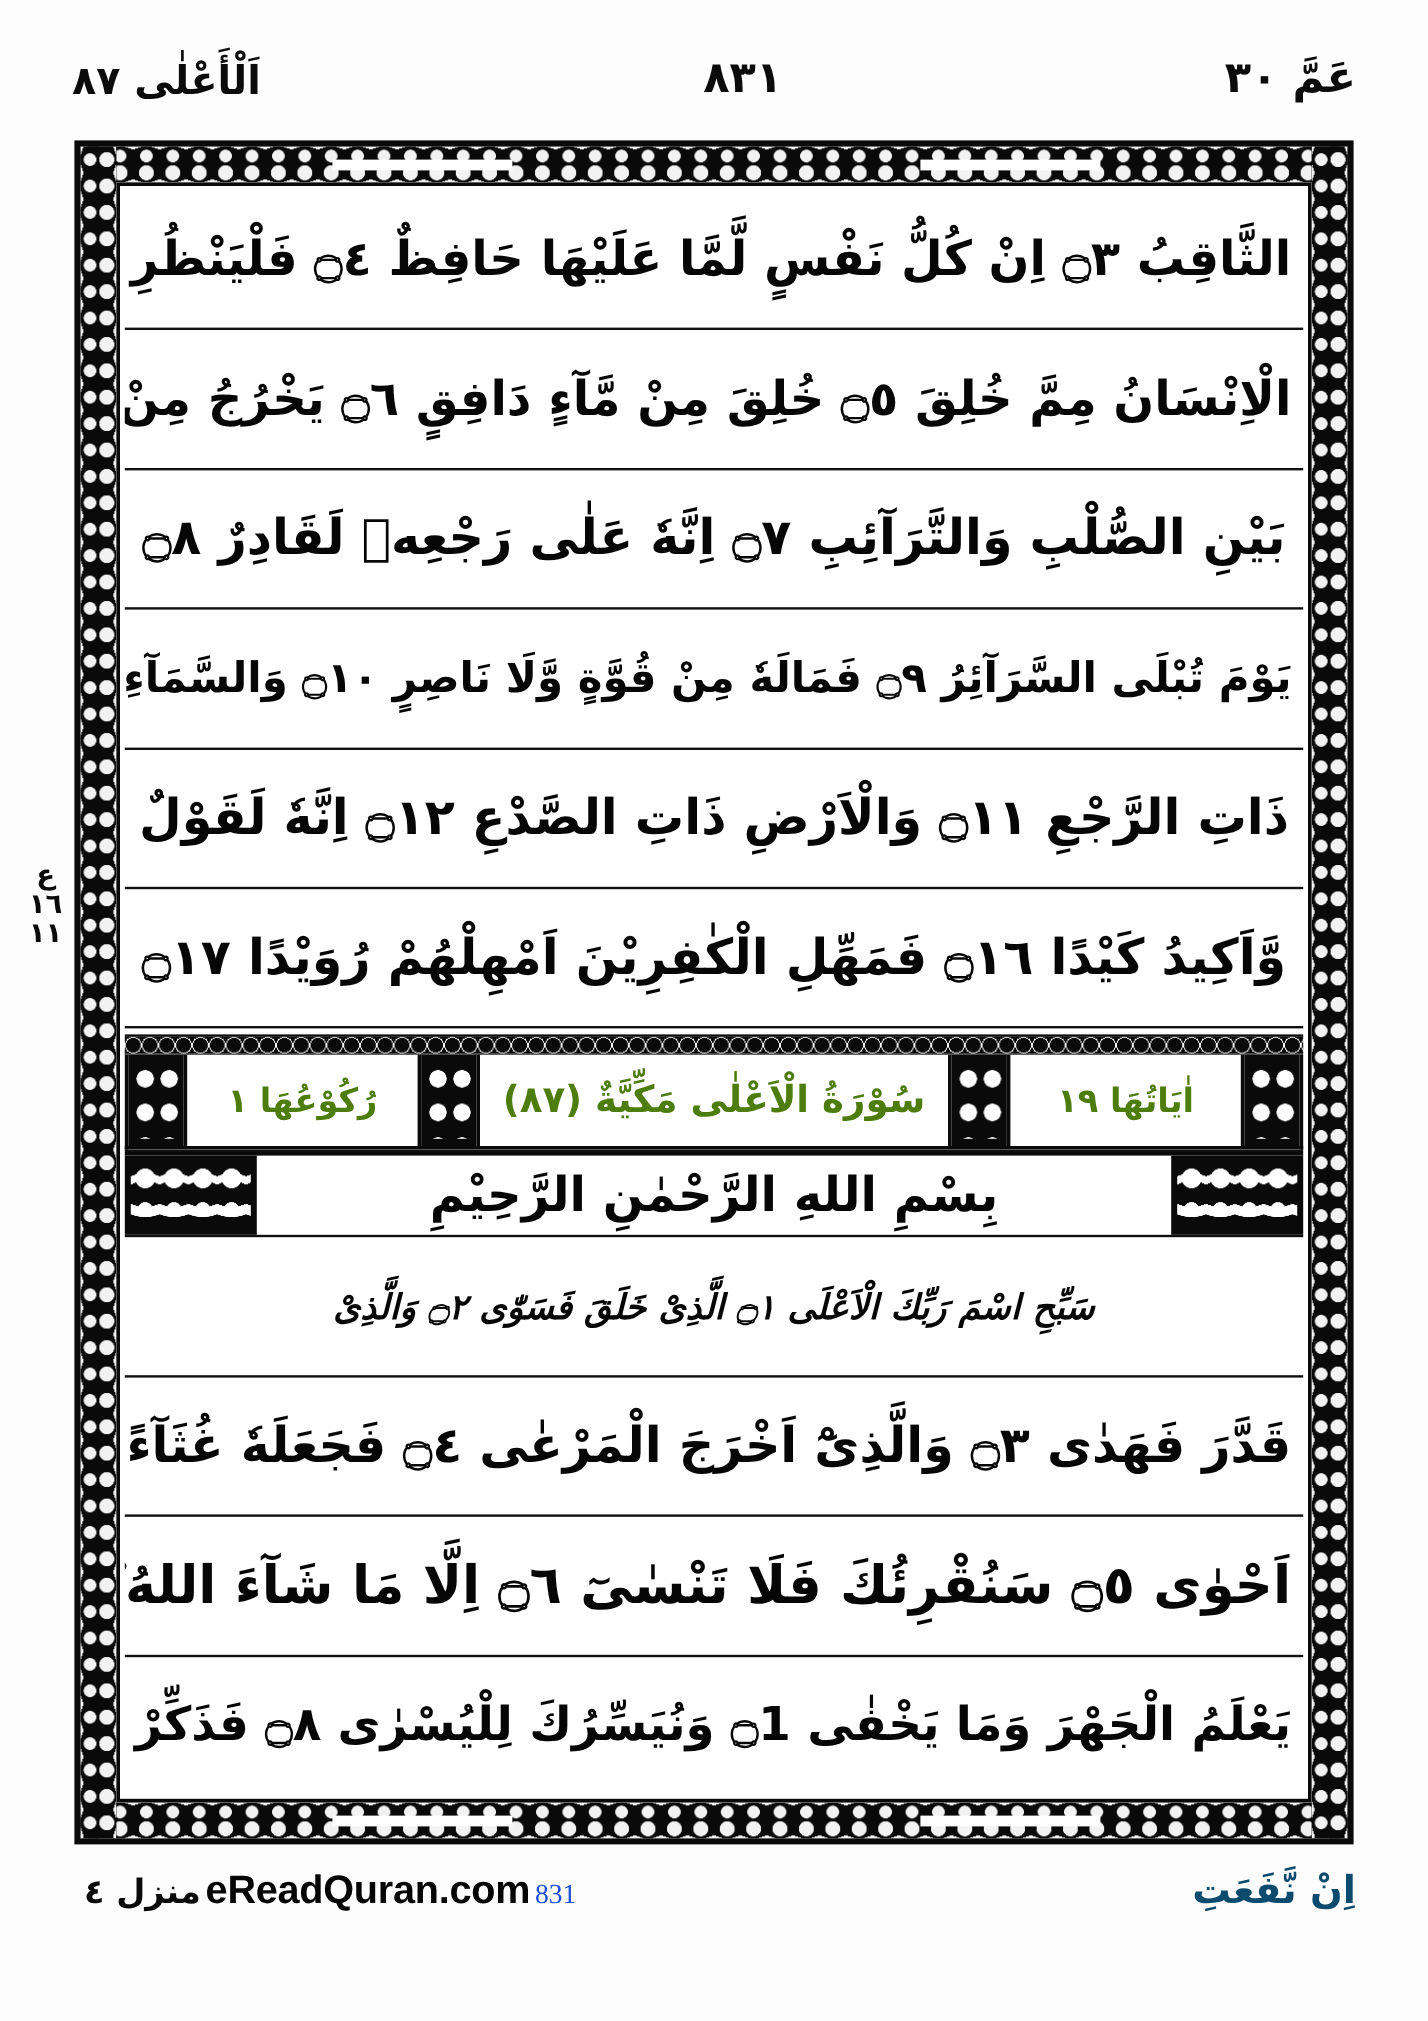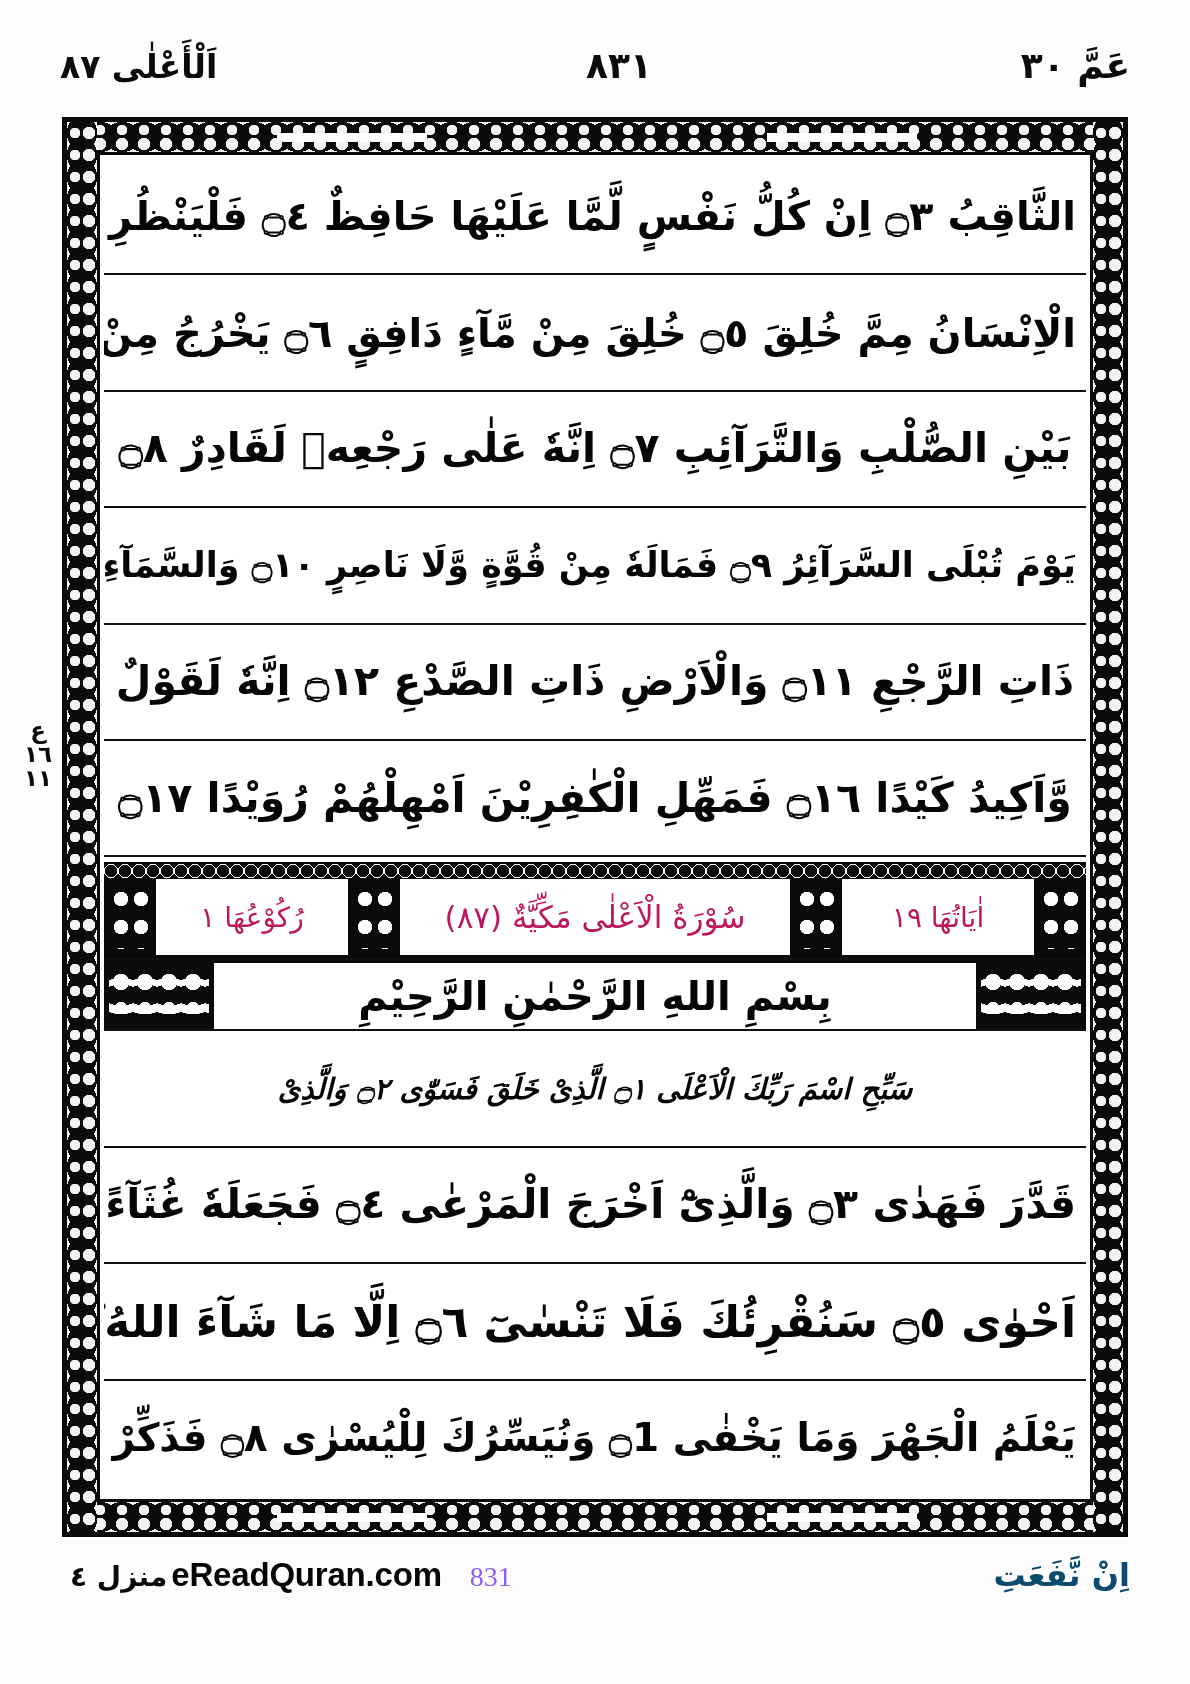--- a/index.html
+++ b/index.html
@@ -180,22 +180,22 @@
     align-items: center;
     justify-content: center;
     border-left: 3px solid #0a0a0a;
     border-right: 3px solid #0a0a0a;
     padding: 0 6px;
   }
   .panel-cell.side { flex: 0 0 180px; }
   .panel-cell.mid  { flex: 1 1 auto; }
   .panel-cell-text {
     font-size: 28px;
-    font-weight: 400;
-    color: #be185d;
+    font-weight: 700;
+    color: #4d7c0f;
     direction: rtl;
     white-space: nowrap;
   }
   .panel-cell.mid .panel-cell-text { font-size: 31px; }
 
   
   .bismillah-block {
     flex: 0 0 auto;
     border-bottom: 2px solid #101010;
     display: flex;
@@ -277,24 +277,23 @@
   }
   .footer-site {
     font-size: 33px;
     font-weight: 700;
     color: #050505;
     letter-spacing: -0.2px;
     white-space: nowrap;
     font-family: "Liberation Sans", sans-serif;
   }
   .footer-pageno {
-    font-size: 28px;
-    color: #8b5cf6;
+    font-size: 23px;
+    color: #1d4ed8;
     font-family: "Liberation Serif", serif;
-    margin-left: 24px;
   }
   .footer-right-group {
     display: flex;
     align-items: baseline;
     gap: 4px;
     direction: ltr;
   }
 </style>
 </head>
 <body>

